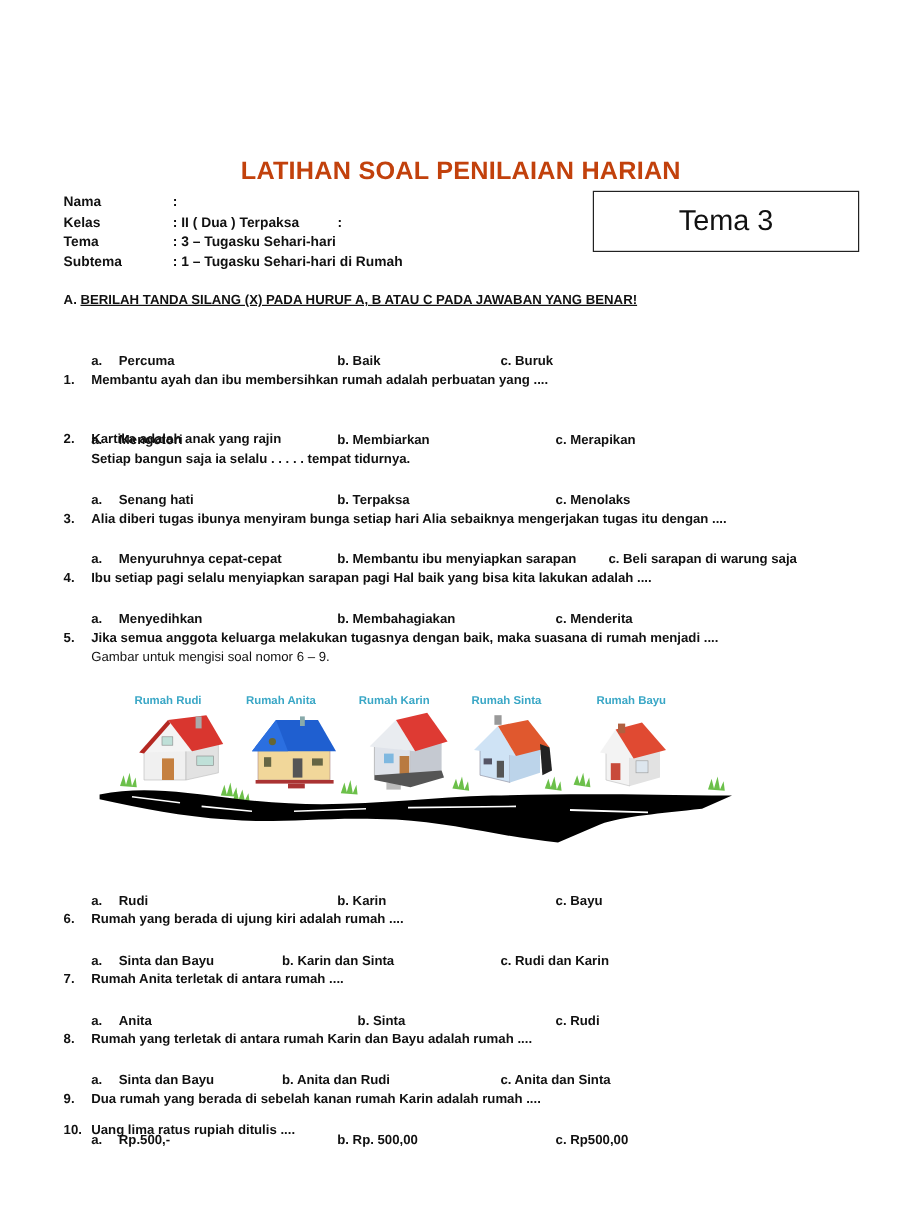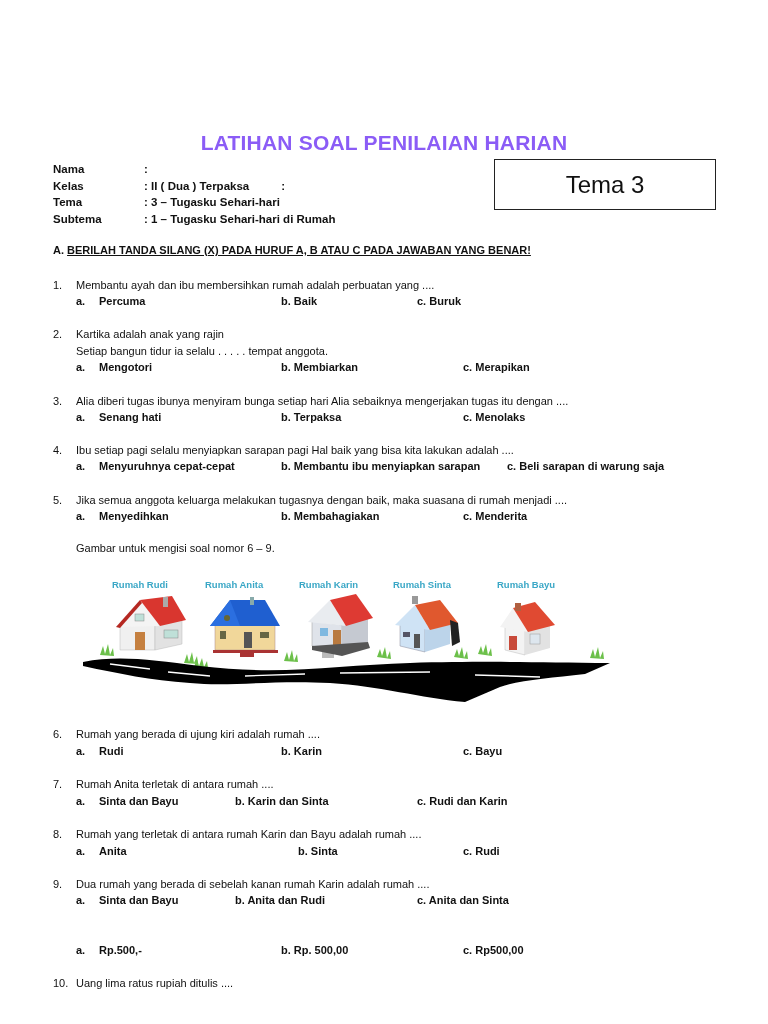--- a/index.html
+++ b/index.html
@@ -1,29 +1,29 @@
 <!DOCTYPE html>
 <html><head>
   <meta charset="utf-8">
   <style>
     html, body { margin: 0; padding: 0; background: #ffffff; }
     body { width: 768px; height: 1024px; position: relative; overflow: hidden;
            font-family: "Liberation Sans", "DejaVu Sans", sans-serif; color: #111; }
     .page { position: absolute; left: 0; top: 0; width: 768px; height: 1024px; background: #fff; }
     .title { position: absolute; left: 0; width: 768px; top: 131px; text-align: center;
-             font-size: 21px; font-weight: bold; letter-spacing: 0.2px; color: #8b5cf6; }
+             font-size: 21px; font-weight: bold; letter-spacing: 0.2px; color: #c2410c; }
     .ident { position: absolute; left: 53px; top: 161px; font-size: 11.5px; font-weight: bold; }
     .ident .row { height: 16.5px; line-height: 16.5px; white-space: nowrap; }
     .ident .lbl { display: inline-block; width: 91px; }
     .tema-box { position: absolute; left: 494px; top: 159px; width: 222px; height: 51px;
                 border: 1.5px solid #222; box-sizing: border-box; display: flex;
                 align-items: center; justify-content: center; font-size: 24px; color: #111; }
     .instr { position: absolute; left: 53px; top: 244px; font-size: 11px; font-weight: bold; white-space: nowrap; }
     .instr .u { text-decoration: underline; }
-    .q { position: absolute; left: 53px; font-size: 11px; font-weight: normal; white-space: nowrap; }
+    .q { position: absolute; left: 53px; font-size: 11px; font-weight: bold; white-space: nowrap; margin-top: 32px; }
     .q .num { display: inline-block; width: 23px; }
     .opts { position: absolute; left: 76px; font-size: 11px; font-weight: bold; white-space: nowrap; height: 16px; width: 640px; }
     .opts span { position: absolute; top: 0; }
     .opt-a-letter { left: 0; }
     .opt-a-text { left: 23px; }
     .caption { position: absolute; left: 76px; top: 542px; font-size: 11px; font-weight: normal; }
     .picture { position: absolute; left: 80px; top: 570px; width: 540px; height: 145px; }
     .house-label { position: absolute; top: 9px; font-size: 9.5px; font-weight: bold; color: #3aa7c6; white-space: nowrap; }
   </style>
 </head>
@@ -61,21 +61,21 @@
   <div class="opts" style="top:295px">
     <span class="opt-a-letter">a.</span>
     <span class="opt-a-text">Percuma</span>
     <span style="left:205px">b. Baik</span>
     <span style="left:341px">c. Buruk</span>
   </div>
 
   <div class="q" style="top:328px">
     <span class="num">2.</span><span>Kartika adalah anak yang rajin</span>
   </div>
-  <div class="q" style="top:345px; left:76px">Setiap bangun tidur ia selalu . . . . . tempat anggota.</div>
+  <div class="q" style="top:345px; left:76px">Setiap bangun saja ia selalu . . . . . tempat tidurnya.</div>
   <div class="opts" style="top:361px">
     <span class="opt-a-letter">a.</span>
     <span class="opt-a-text">Mengotori</span>
     <span style="left:205px">b. Membiarkan</span>
     <span style="left:387px">c. Merapikan</span>
   </div>
 
   <div class="q" style="top:395px">
     <span class="num">3.</span><span>Alia diberi tugas ibunya menyiram bunga setiap hari Alia sebaiknya mengerjakan tugas itu dengan ....</span>
   </div>
@@ -229,21 +229,21 @@
   <div class="q" style="top:878px">
     <span class="num">9.</span><span>Dua rumah yang berada di sebelah kanan rumah Karin adalah rumah ....</span>
   </div>
   <div class="opts" style="top:894px">
     <span class="opt-a-letter">a.</span>
     <span class="opt-a-text">Sinta dan Bayu</span>
     <span style="left:159px">b. Anita dan Rudi</span>
     <span style="left:341px">c. Anita dan Sinta</span>
   </div>
 
-  <div class="q" style="top:977px">
+  <div class="q" style="top:904px">
     <span class="num">10.</span><span>Uang lima ratus rupiah ditulis ....</span>
   </div>
   <div class="opts" style="top:944px">
     <span class="opt-a-letter">a.</span>
     <span class="opt-a-text">Rp.500,-</span>
     <span style="left:205px">b. Rp. 500,00</span>
     <span style="left:387px">c. Rp500,00</span>
   </div>
 
 </div>

